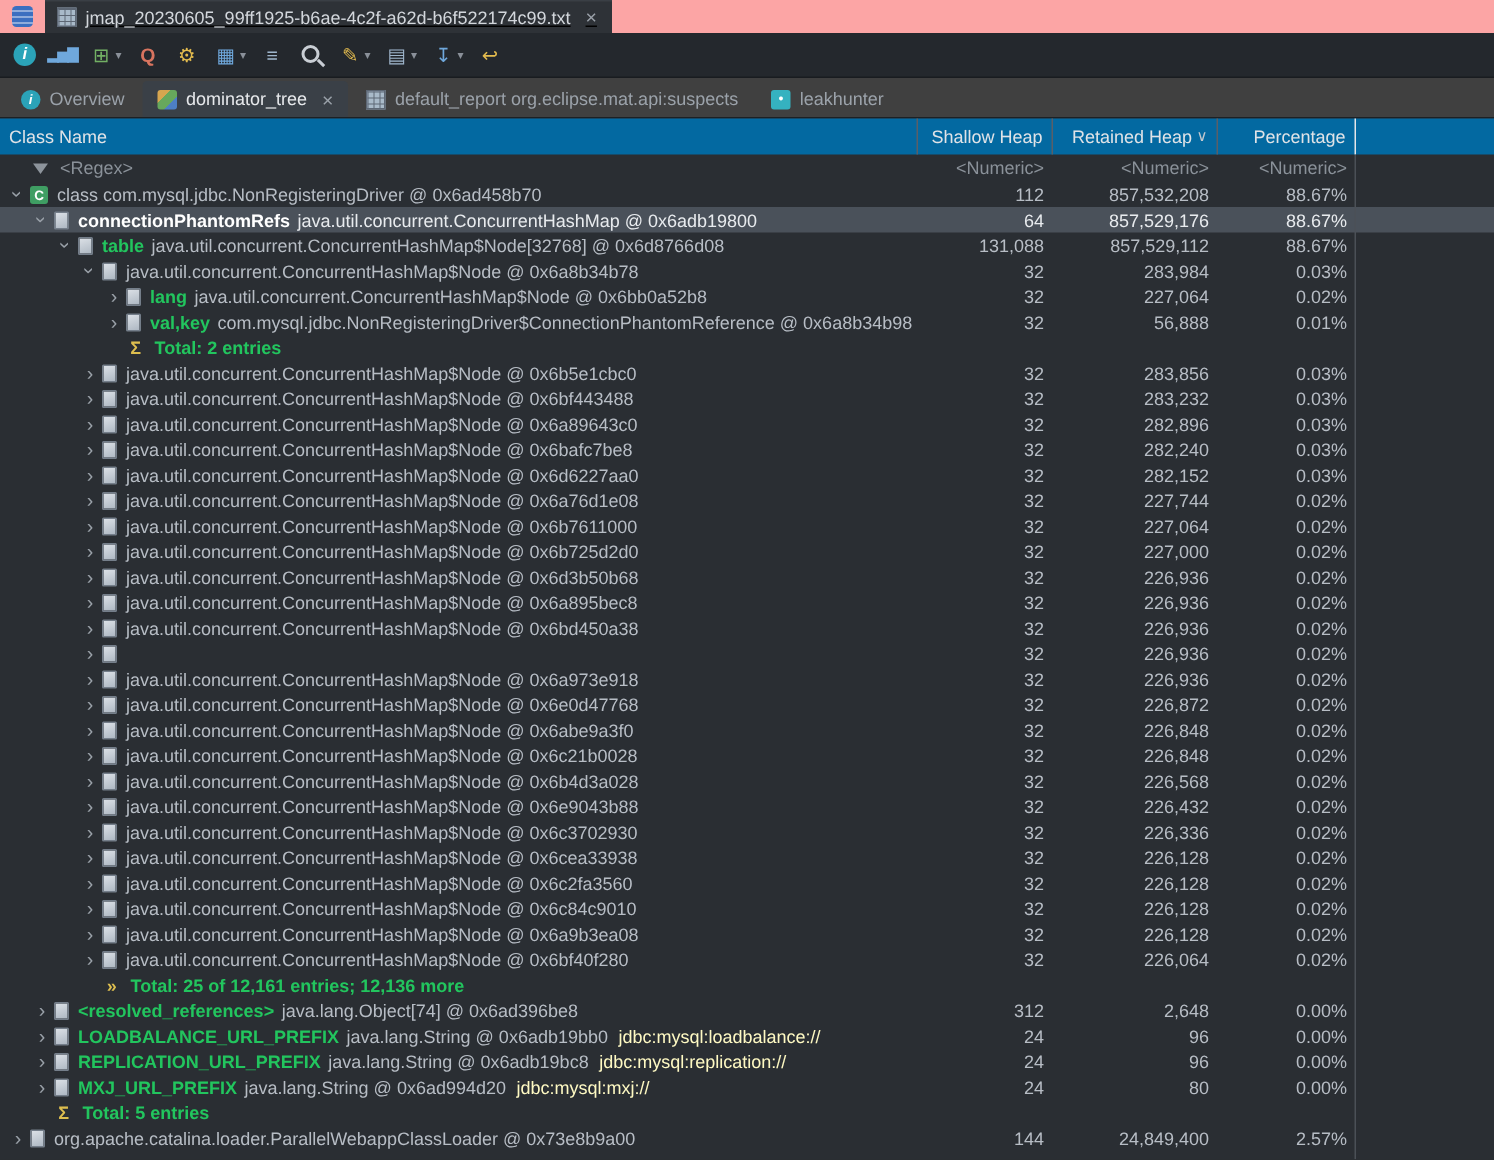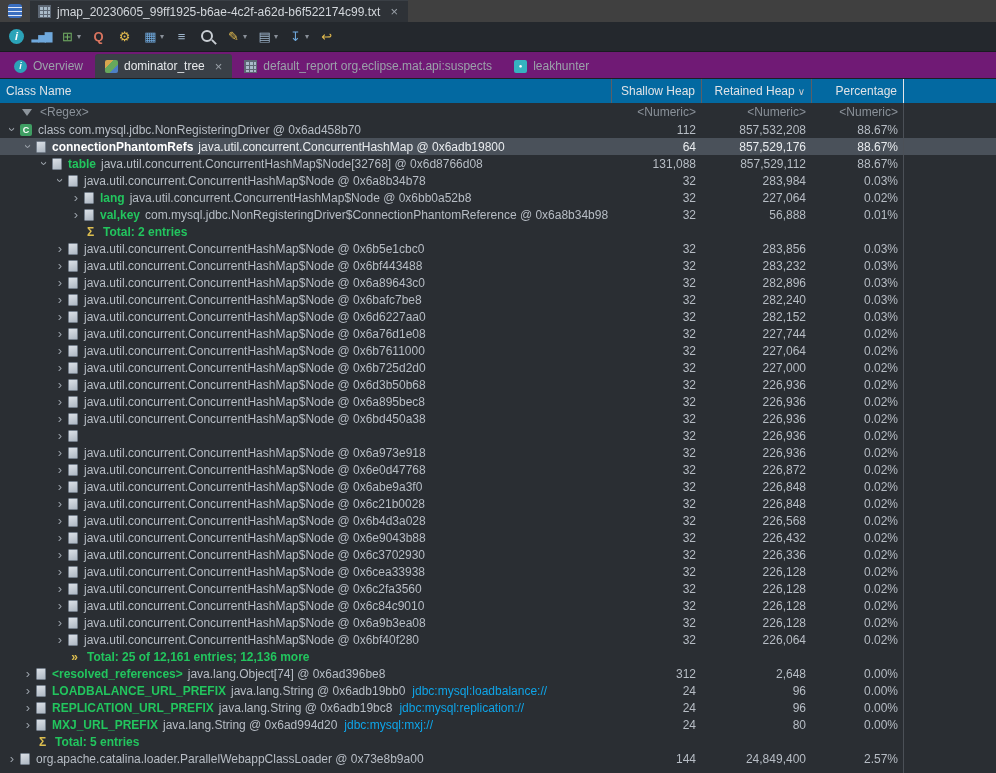--- a/index.html
+++ b/index.html
@@ -1,42 +1,42 @@
 <!DOCTYPE html>
 <html><head>
 <meta charset="utf-8">
 <style>
   * { margin:0; padding:0; box-sizing:border-box; }
   html,body { width:996px; height:773px; overflow:hidden; }
   body { font-family:"Liberation Sans", sans-serif; background:#2a2e33; }
   .window { width:996px; height:773px; display:flex; flex-direction:column; }
 
   
-  .titlebar { height:22px; background:#404040; display:flex; align-items:stretch; flex:none; }
+  .titlebar { height:22px; background:#fca5a5; display:flex; align-items:stretch; flex:none;text-decoration:underline; }
   .app-icon { width:14px; height:14px; margin:4px 6px 0 8px; background:#3b6fc0; border-radius:3px; flex:none;
               background-image:linear-gradient(rgba(255,255,255,.85) 1px, transparent 1px); background-size:100% 4px; background-position:0 3px; }
   .file-tab { display:flex; align-items:center; gap:6px; background:#2e3237; border-top:1px solid #3a3f45;
               padding:0 10px 0 8px; margin-left:2px; font-size:12px; color:#d3d7dc; }
   .tab-close { color:#9aa1a9; font-size:13px; line-height:1; margin-left:4px; cursor:default; }
 
   
   .toolbar { height:30px; background:#24282d; border-bottom:1px solid #191c20; display:flex; align-items:center;
              padding:0 6px; gap:3px; flex:none; }
   .tbtn { display:flex; align-items:center; gap:1px; padding:2px 3px; }
   .tbicon { width:17px; height:17px; display:flex; align-items:center; justify-content:center; font-size:13px; line-height:1; }
   .dd { font-size:8px; color:#8a9099; }
   [data-name="overview-icon"] { background:#2ba3b8; color:#fff !important; border-radius:50%; font-weight:700; font-style:italic; font-size:11px; width:15px; height:15px; }
   [data-name="histogram-icon"] { letter-spacing:-1px; font-size:10px; }
   [data-name="oql-icon"] { font-weight:700; }
   [data-name="search-icon"] { position:relative; }
   [data-name="search-icon"]::before { content:""; position:absolute; left:2px; top:2px; width:8px; height:8px; border:2px solid #c9ced4; border-radius:50%; }
   [data-name="search-icon"]::after { content:""; position:absolute; right:1px; bottom:0; width:2px; height:6px; background:#c9ced4; transform:rotate(-45deg); }
 
   
-  .tabbar { height:27px; background:#701a75; border-bottom:1px solid #1d2024; display:flex; align-items:flex-end;
+  .tabbar { height:27px; background:#404040; border-bottom:1px solid #1d2024; display:flex; align-items:flex-end;
             padding:0 4px; gap:2px; flex:none; }
   .tab { height:24px; display:flex; align-items:center; gap:6px; padding:0 10px; font-size:12px; color:#9ba2aa; white-space:nowrap; }
   .tab.active { background:#3a4047; color:#e7e9ec; border-radius:3px 3px 0 0; }
   .tab .tab-close { display:none; }
   .tab.active .tab-close { display:inline; }
   .tabicon { width:13px; height:13px; flex:none; display:flex; align-items:center; justify-content:center; }
   .ticon-info { background:#2ba3b8; border-radius:50%; color:#fff; font-size:9px; font-weight:700; font-style:italic; }
   .ticon-info::before { content:"i"; }
   .ticon-tree { background:linear-gradient(135deg,#d7a64f 0 33%,#67a85c 33% 66%,#4d7fc4 66%); border-radius:2px; }
   .ticon-report { background:#a9bac9; border:1px solid #5d6774;
@@ -71,21 +71,21 @@
   .icon.class { width:12px; height:12px; background:#3f9e63; border-radius:2px; color:#fff; font-size:9px; font-weight:700; }
   .icon.class::before { content:"C"; }
   .icon.sum { width:13px; color:#ddbe4f; font-weight:700; font-size:12px; }
   .icon.sum::before { content:"Σ"; }
   .icon.more { width:13px; color:#ddbe4f; font-weight:700; font-size:12px; }
   .icon.more::before { content:"»"; }
   .icon.filter { width:0; height:0; border-left:5px solid transparent; border-right:5px solid transparent; border-top:7px solid #8d949c; margin:0 8px 0 2px; border-radius:0; }
   .bold { font-weight:700; color:#22c55e; margin-right:5px; }
   .bold:empty { display:none; }
   .row.selected .bold { color:#ffffff; }
-  .extra { margin-left:7px; color:#0ea5e9;text-align:center; }
+  .extra { margin-left:7px; color:#fef9c3;text-align:center; }
   .extra:empty { display:none; }
   .filter-text { color:#8a9199; }
 </style>
 </head>
 <body>
 
 <div class="window" data-name="mat-window">
 
   <div class="titlebar" data-name="titlebar">
     <span class="app-icon" data-name="app-icon"></span>

